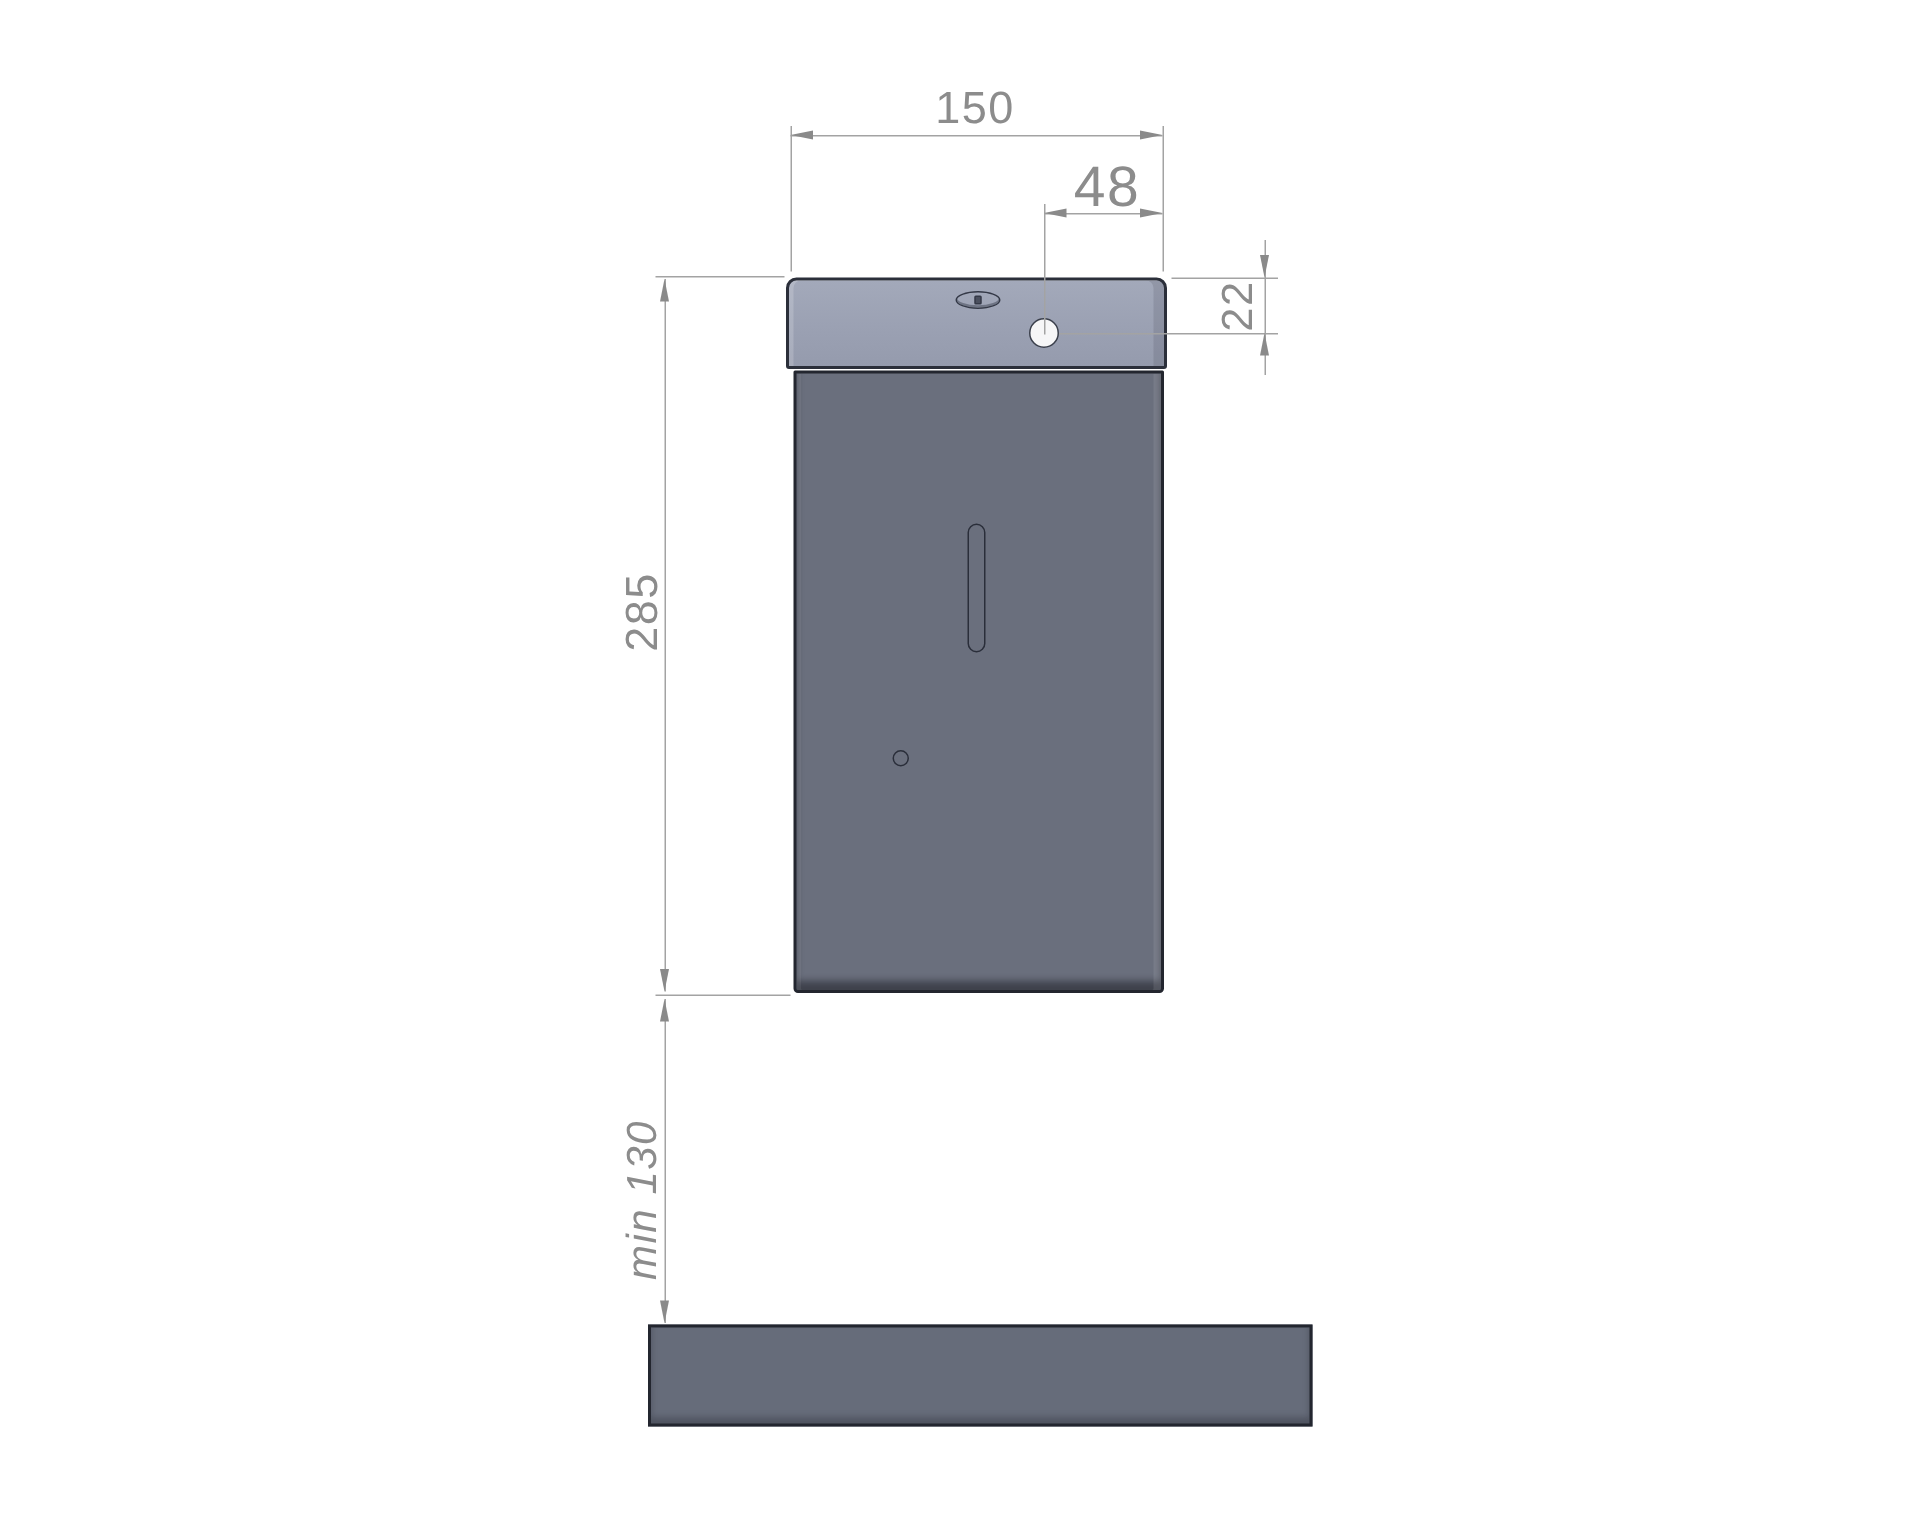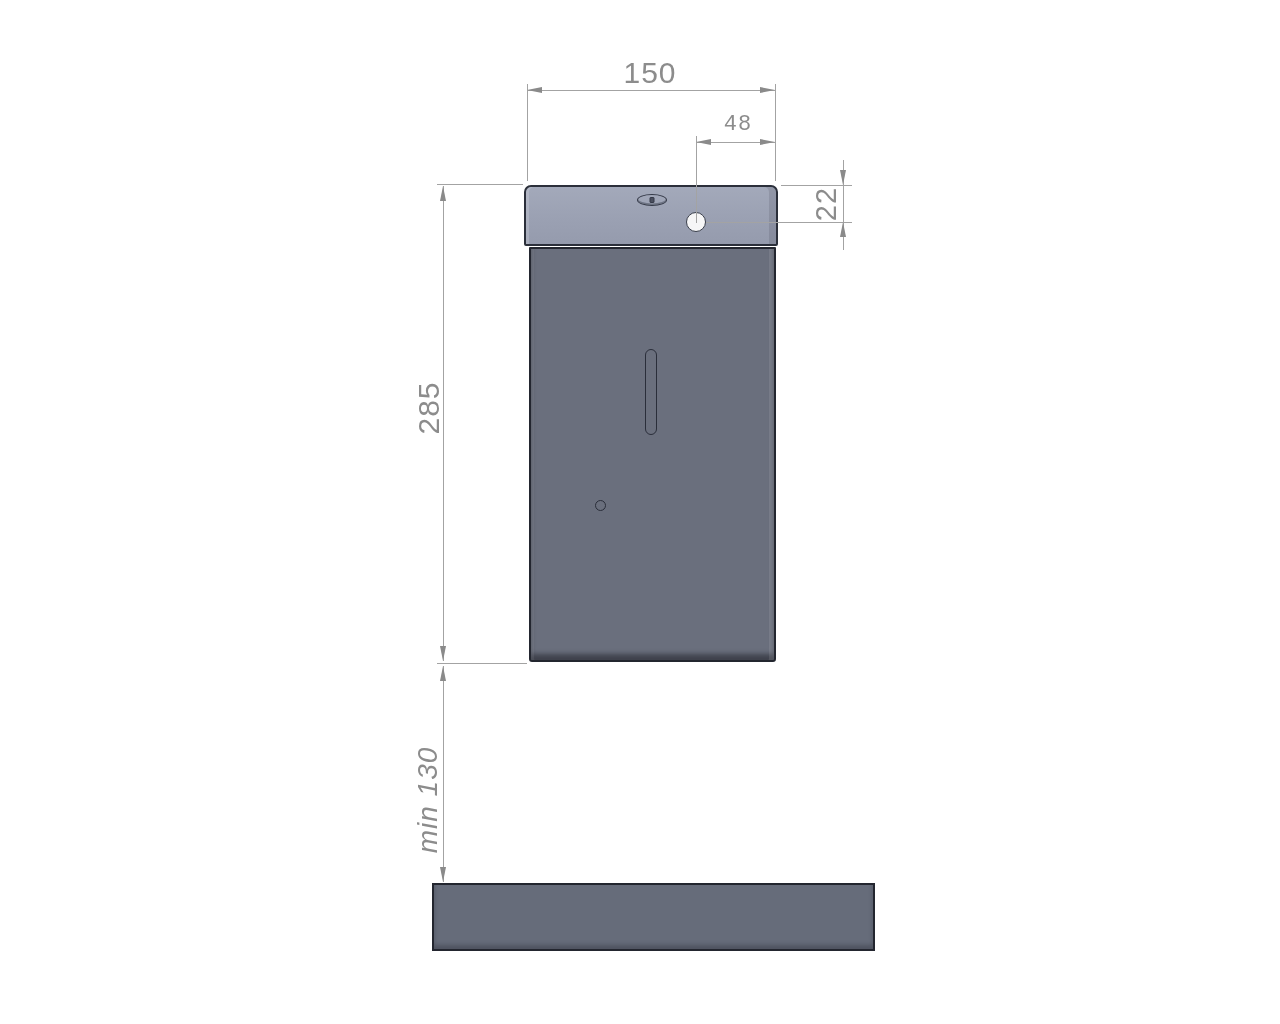--- a/index.html
+++ b/index.html
@@ -84,21 +84,21 @@
   <div class="vline" style="left:775px;top:84px;height:97px;"></div>
   <div class="hline" style="left:527px;top:90px;width:248px;"></div>
   <div class="ar ar-l" style="left:527px;top:86.5px;"></div>
   <div class="ar ar-r" style="left:760px;top:86.5px;"></div>
   <div class="dim-label" style="left:650px;top:73px;">150</div>
 
   <div class="vline" style="left:696px;top:136px;height:87px;"></div>
   <div class="hline" style="left:696px;top:142px;width:79px;"></div>
   <div class="ar ar-l" style="left:696px;top:138.5px;"></div>
   <div class="ar ar-r" style="left:760px;top:138.5px;"></div>
-  <div class="dim-label" style="left:738px;top:125px;font-size:22px;font-family:Liberation Mono, monospace;">48</div>
+  <div class="dim-label" style="left:738px;top:125px;font-size:38px;">48</div>
 
   <div class="hline" style="left:781px;top:185px;width:71px;"></div>
   <div class="hline" style="left:706px;top:222px;width:146px;"></div>
   <div class="vline" style="left:843px;top:160px;height:90px;"></div>
   <div class="ar ar-d" style="left:839.5px;top:170px;"></div>
   <div class="ar ar-u" style="left:839.5px;top:222px;"></div>
   <div class="dim-label rot" style="left:826px;top:204px;font-size:29px;">22</div>
 
   <div class="hline" style="left:437px;top:184px;width:86px;"></div>
   <div class="hline" style="left:437px;top:663px;width:90px;"></div>

